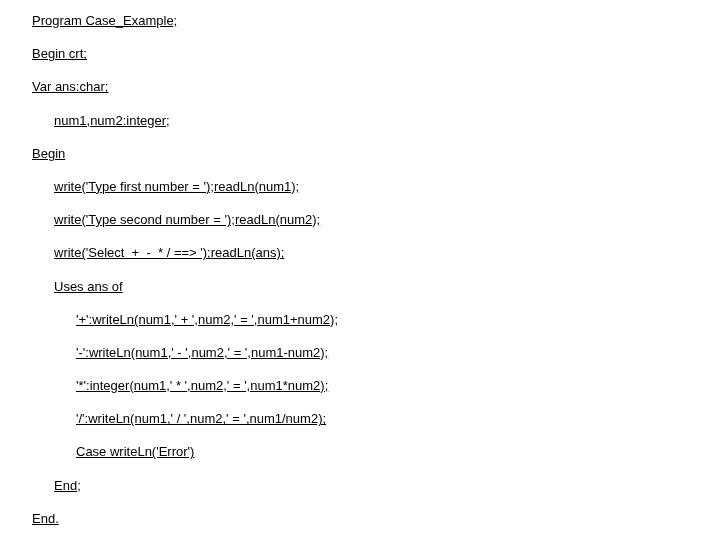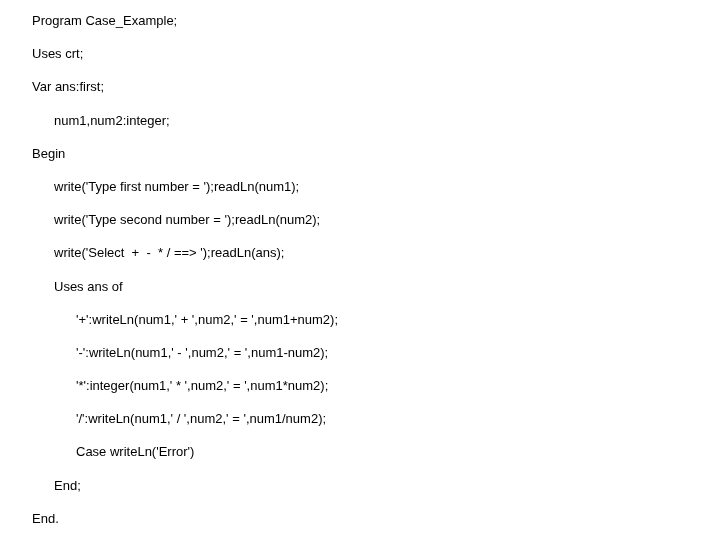--- a/index.html
+++ b/index.html
@@ -13,34 +13,35 @@
       background: #ffffff;
       font-family: Arial, Helvetica, sans-serif;
       font-size: 13px;
       color: #000000;
       padding: 12px 32px;
       line-height: 1.4;
     }
     .line {
       margin-bottom: 15px;
       white-space: pre;
+      text-decoration: underline;
     }
     .indent1 {
       padding-left: 22px;
     }
     .indent2 {
       padding-left: 44px;
     }
   </style>
 </head>
 <body>
 
 <div class="line">Program Case_Example;</div>
-<div class="line">Uses crt;</div>
-<div class="line">Var ans:first;</div>
+<div class="line">Begin crt;</div>
+<div class="line">Var ans:char;</div>
 <div class="line indent1">num1,num2:integer;</div>
 <div class="line">Begin</div>
 <div class="line indent1">write('Type first number = ');readLn(num1);</div>
 <div class="line indent1">write('Type second number = ');readLn(num2);</div>
 <div class="line indent1">write('Select  +  -  * / ==&gt; ');readLn(ans);</div>
 <div class="line indent1">Uses ans of</div>
 <div class="line indent2">'+':writeLn(num1,' + ',num2,' = ',num1+num2);</div>
 <div class="line indent2">'-':writeLn(num1,' - ',num2,' = ',num1-num2);</div>
 <div class="line indent2">'*':integer(num1,' * ',num2,' = ',num1*num2);</div>
 <div class="line indent2">'/':writeLn(num1,' / ',num2,' = ',num1/num2);</div>

